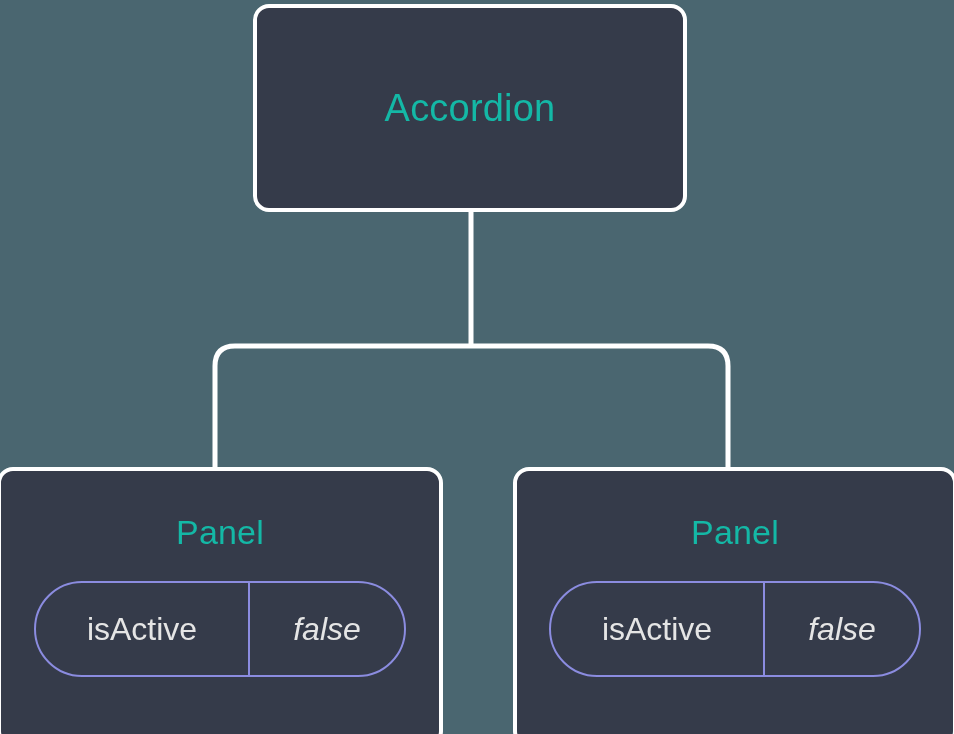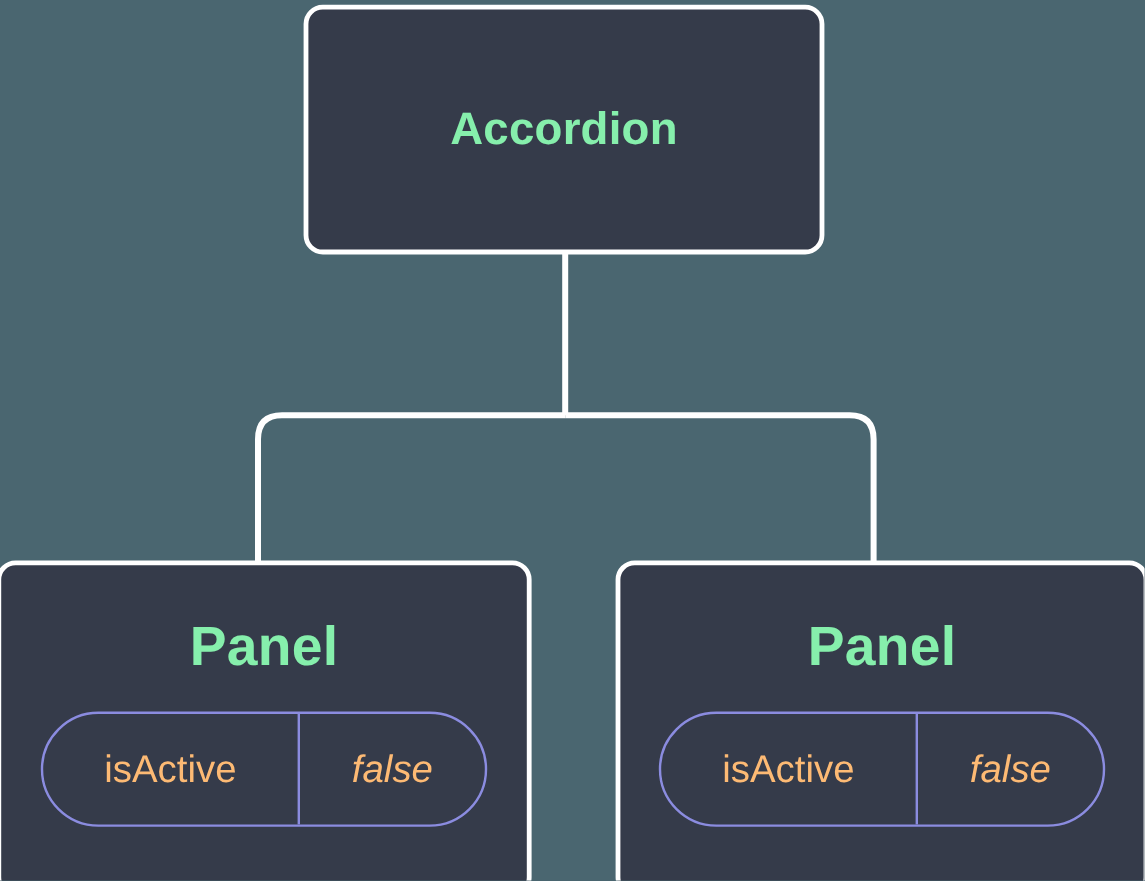--- a/index.html
+++ b/index.html
@@ -61,32 +61,32 @@
 
   .node-panel-right {
     left: 513px;
     top: 467px;
     width: 444px;
     height: 280px;
     padding-top: 44px;
   }
 
   .node-title {
-    color: #86efac;
+    color: #14b8a6;
     font-size: 38px;
-    font-weight: 700;
+    font-weight: 400;
     letter-spacing: 0.2px;
     line-height: 1;
     white-space: nowrap;
     text-align: right;
   }
 
   .node-panel-left .node-title,
   .node-panel-right .node-title {
-    font-size: 46px;
+    font-size: 34px;
   }
 
   
   .state-pill {
     position: relative;
     margin-top: 32px;
     height: 96px;
     width: 372px;
     box-sizing: border-box;
     border: 2px solid #8b8ce0;
@@ -94,21 +94,21 @@
     display: flex;
     align-items: stretch;
     background: transparent;
   }
 
   .state-key,
   .state-val {
     display: flex;
     align-items: center;
     justify-content: center;
-    color: #fdba74;
+    color: #e5e5e5;
     font-size: 32px;
     font-weight: 400;
     line-height: 1;
     white-space: nowrap;
     box-sizing: border-box;
   }
 
   .state-key {
     flex: 0 0 214px;
     border-right: 2px solid #8b8ce0;

